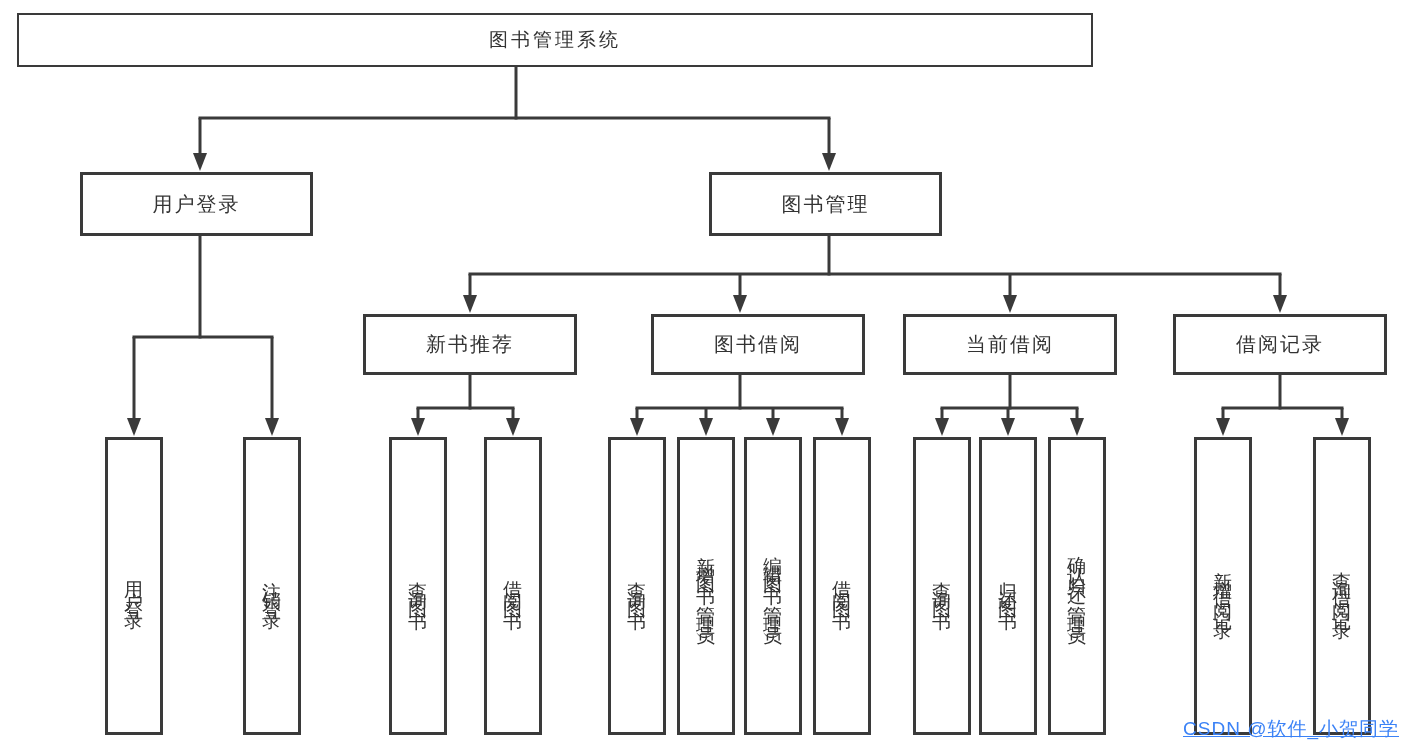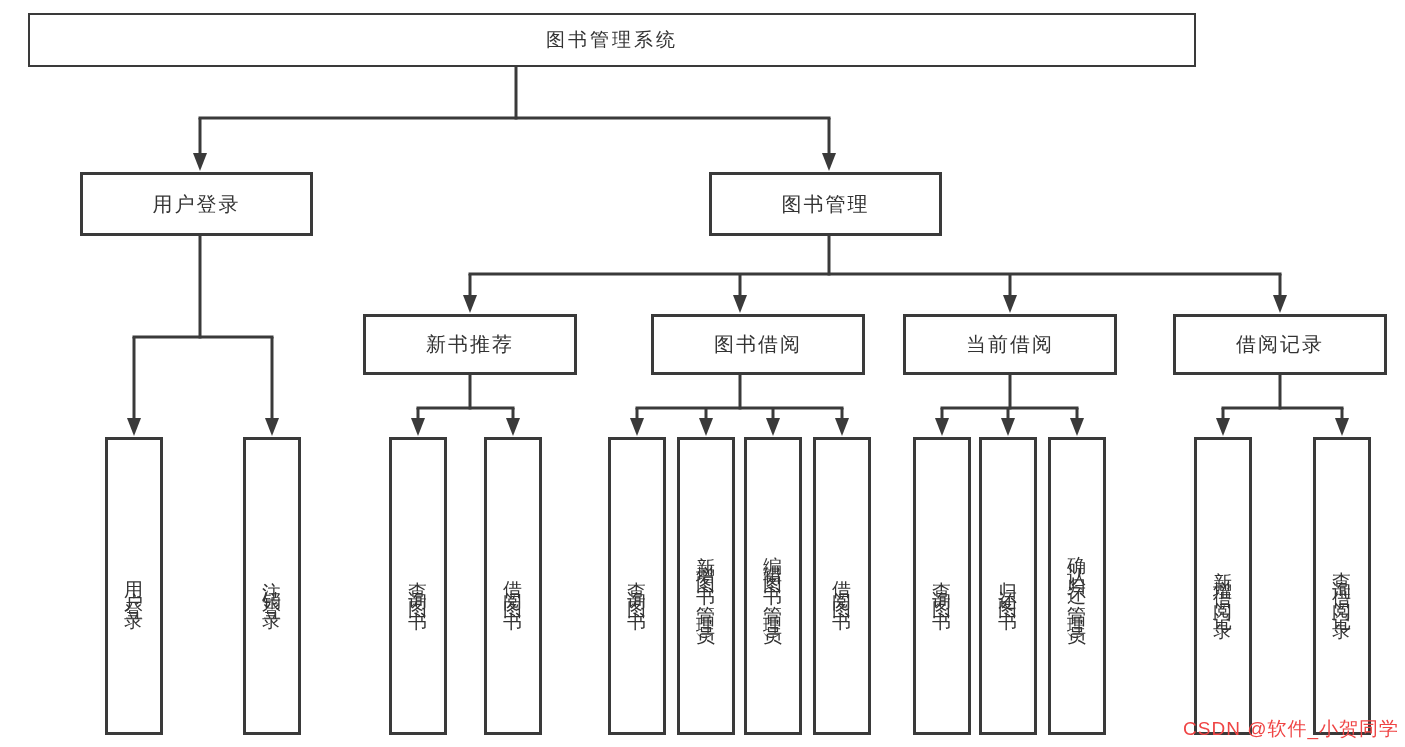--- a/index.html
+++ b/index.html
@@ -37,23 +37,24 @@
     writing-mode:vertical-rl;
     text-orientation:mixed;
     font-size:19px;
     letter-spacing:10px;
     line-height:1;
     white-space:nowrap;
   }
   .watermark{
     position:absolute;
     right:6px;bottom:5px;
-    color:#ef4444;
+    color:#3b82f6;
     font-size:19px;
     letter-spacing:1px;
+    text-decoration:underline;
   }
 </style>
 </head>
 <body>
 
 <div id="canvas">
 
   <svg id="connectors" width="1405" height="747" viewBox="0 0 1405 747" xmlns="http://www.w3.org/2000/svg">
     <g stroke="#3a3a3a" stroke-width="3" fill="none">
 
@@ -113,21 +114,21 @@
       <polygon points="766,418 780,418 773,436"></polygon>
       <polygon points="835,418 849,418 842,436"></polygon>
       <polygon points="935,418 949,418 942,436"></polygon>
       <polygon points="1001,418 1015,418 1008,436"></polygon>
       <polygon points="1070,418 1084,418 1077,436"></polygon>
       <polygon points="1216,418 1230,418 1223,436"></polygon>
       <polygon points="1335,418 1349,418 1342,436"></polygon>
     </g>
   </svg>
 
-  <div class="node root" style="left:28px;top:13px;width:1168px;height:54px;">图书管理系统</div>
+  <div class="node root" style="left:17px;top:13px;width:1076px;height:54px;">图书管理系统</div>
 
   <div class="node" style="left:80px;top:172px;width:233px;height:64px;">用户登录</div>
   <div class="node" style="left:709px;top:172px;width:233px;height:64px;">图书管理</div>
 
   <div class="node" style="left:363px;top:314px;width:214px;height:61px;">新书推荐</div>
   <div class="node" style="left:651px;top:314px;width:214px;height:61px;">图书借阅</div>
   <div class="node" style="left:1173px;top:314px;width:214px;height:61px;">借阅记录</div>
   <div class="node" style="left:903px;top:314px;width:214px;height:61px;">当前借阅</div>
 
   <div class="leaf" style="left:105px;">

